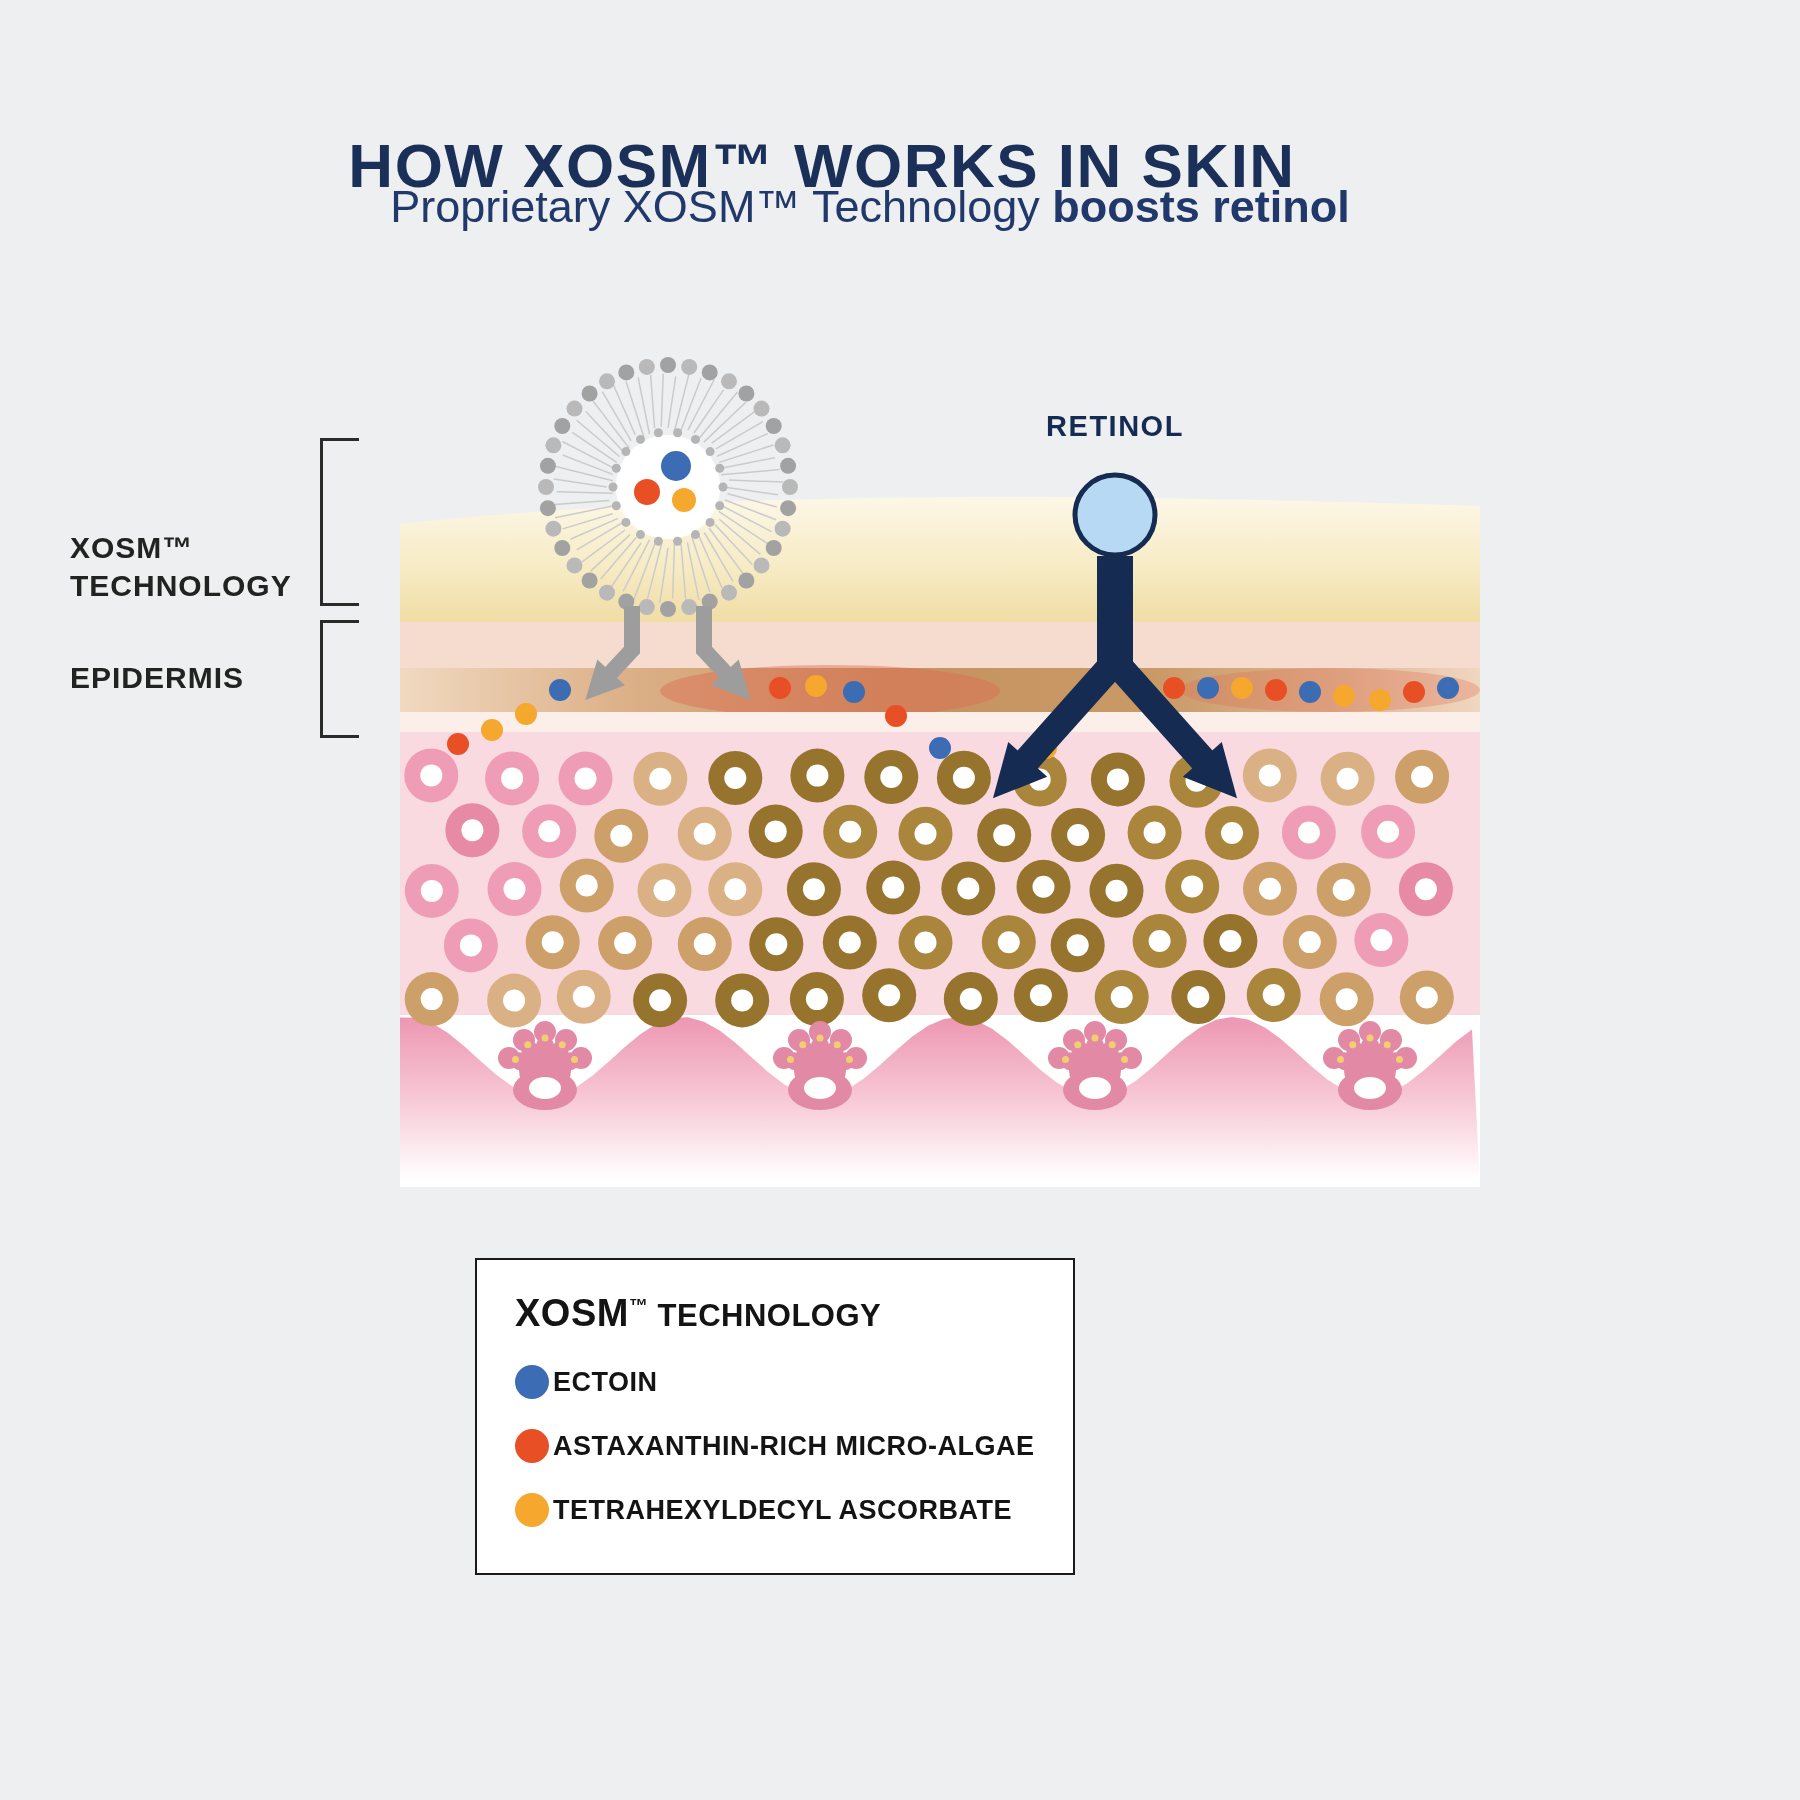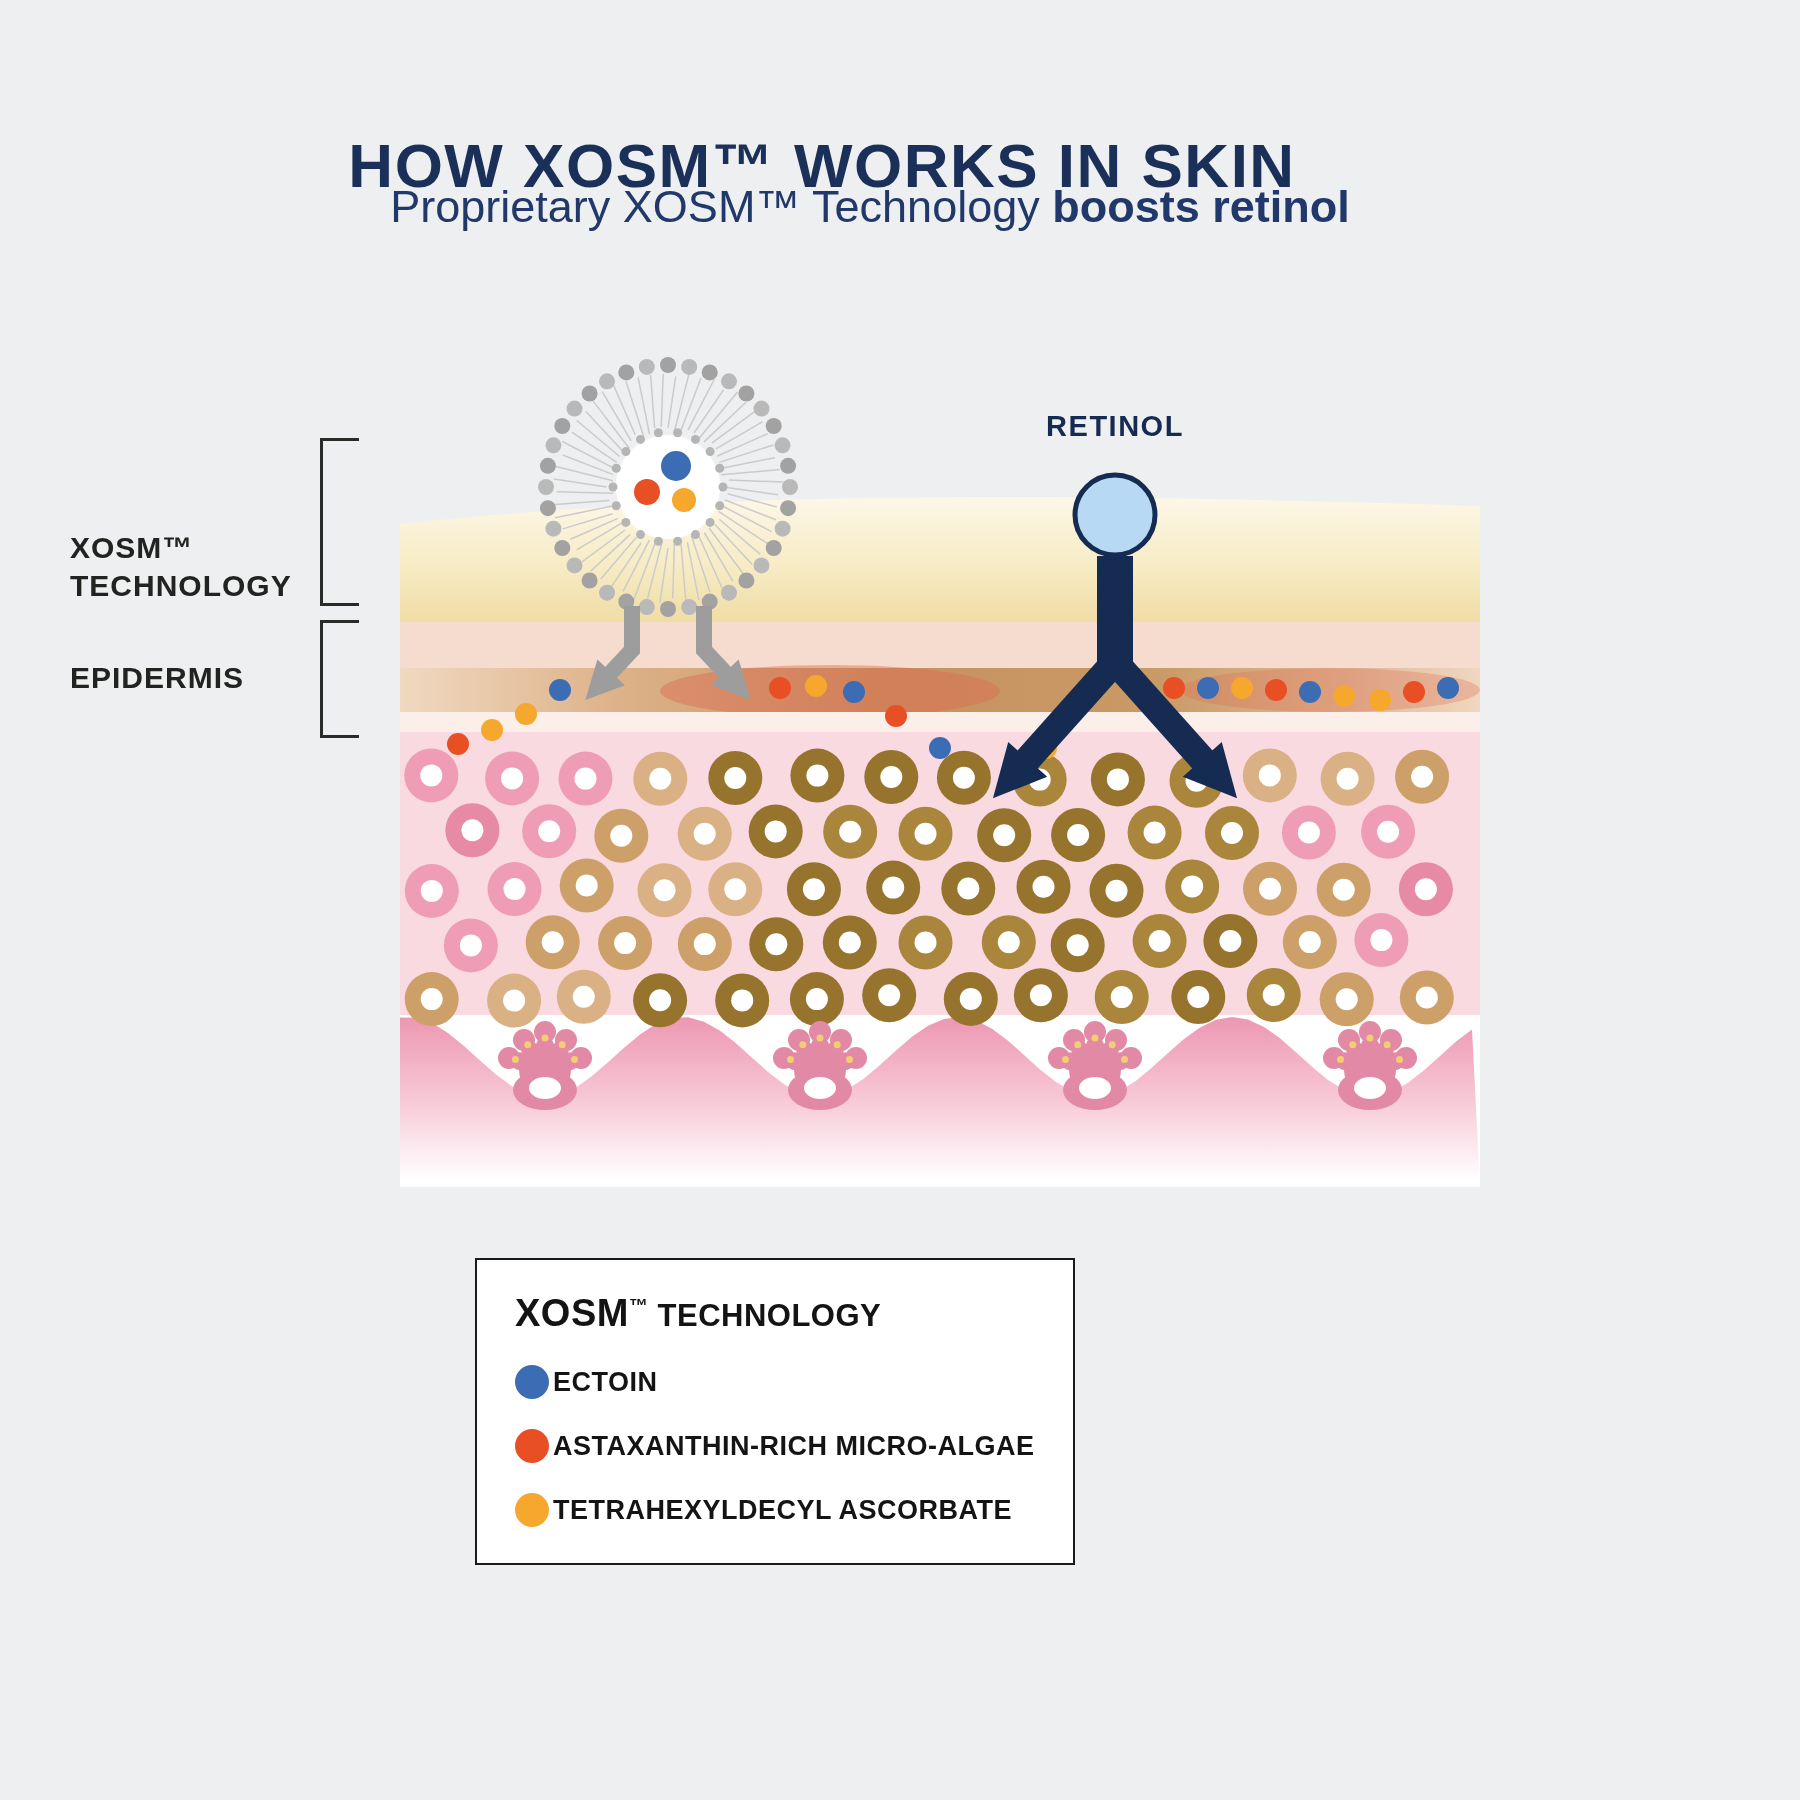--- a/index.html
+++ b/index.html
@@ -16,21 +16,21 @@
   .side-label{position:absolute;font-size:30px;font-weight:700;letter-spacing:1px;
               line-height:38px;color:#222220;z-index:2;}
   .bracket{position:absolute;width:36px;border:3px solid #2a2a28;border-right:none;z-index:2;}
   #bracket-xosm{left:320px;top:438px;height:162px;}
   #bracket-epidermis{left:320px;top:620px;height:112px;}
 
   .retinol-label{position:absolute;left:965px;top:410px;width:300px;text-align:center;
                  font-size:29px;font-weight:700;letter-spacing:1.5px;color:#152b52;z-index:2;}
 
   .legend{position:absolute;left:475px;top:1258px;width:600px;box-sizing:border-box;
-          background:#ffffff;border:2px solid #1a1a1a;padding:32px 38px 36px 38px;z-index:3;}
+          background:#ffffff;border:2px solid #1a1a1a;padding:32px 38px 46px 38px;z-index:3;}
   .legend-title{color:#141414;letter-spacing:.5px;}
   .lt-big{font-size:38px;font-weight:700;}
   .lt-tm{font-size:19px;font-weight:700;vertical-align:14px;}
   .lt-rest{font-size:31px;font-weight:700;}
   .legend-item{display:flex;align-items:center;gap:4px;margin-top:30px;}
   .legend-dot{width:34px;height:34px;border-radius:50%;flex:0 0 auto;}
   .legend-label{font-size:27px;font-weight:700;color:#141414;letter-spacing:.5px;}
 </style>
 </head>
 <body>

